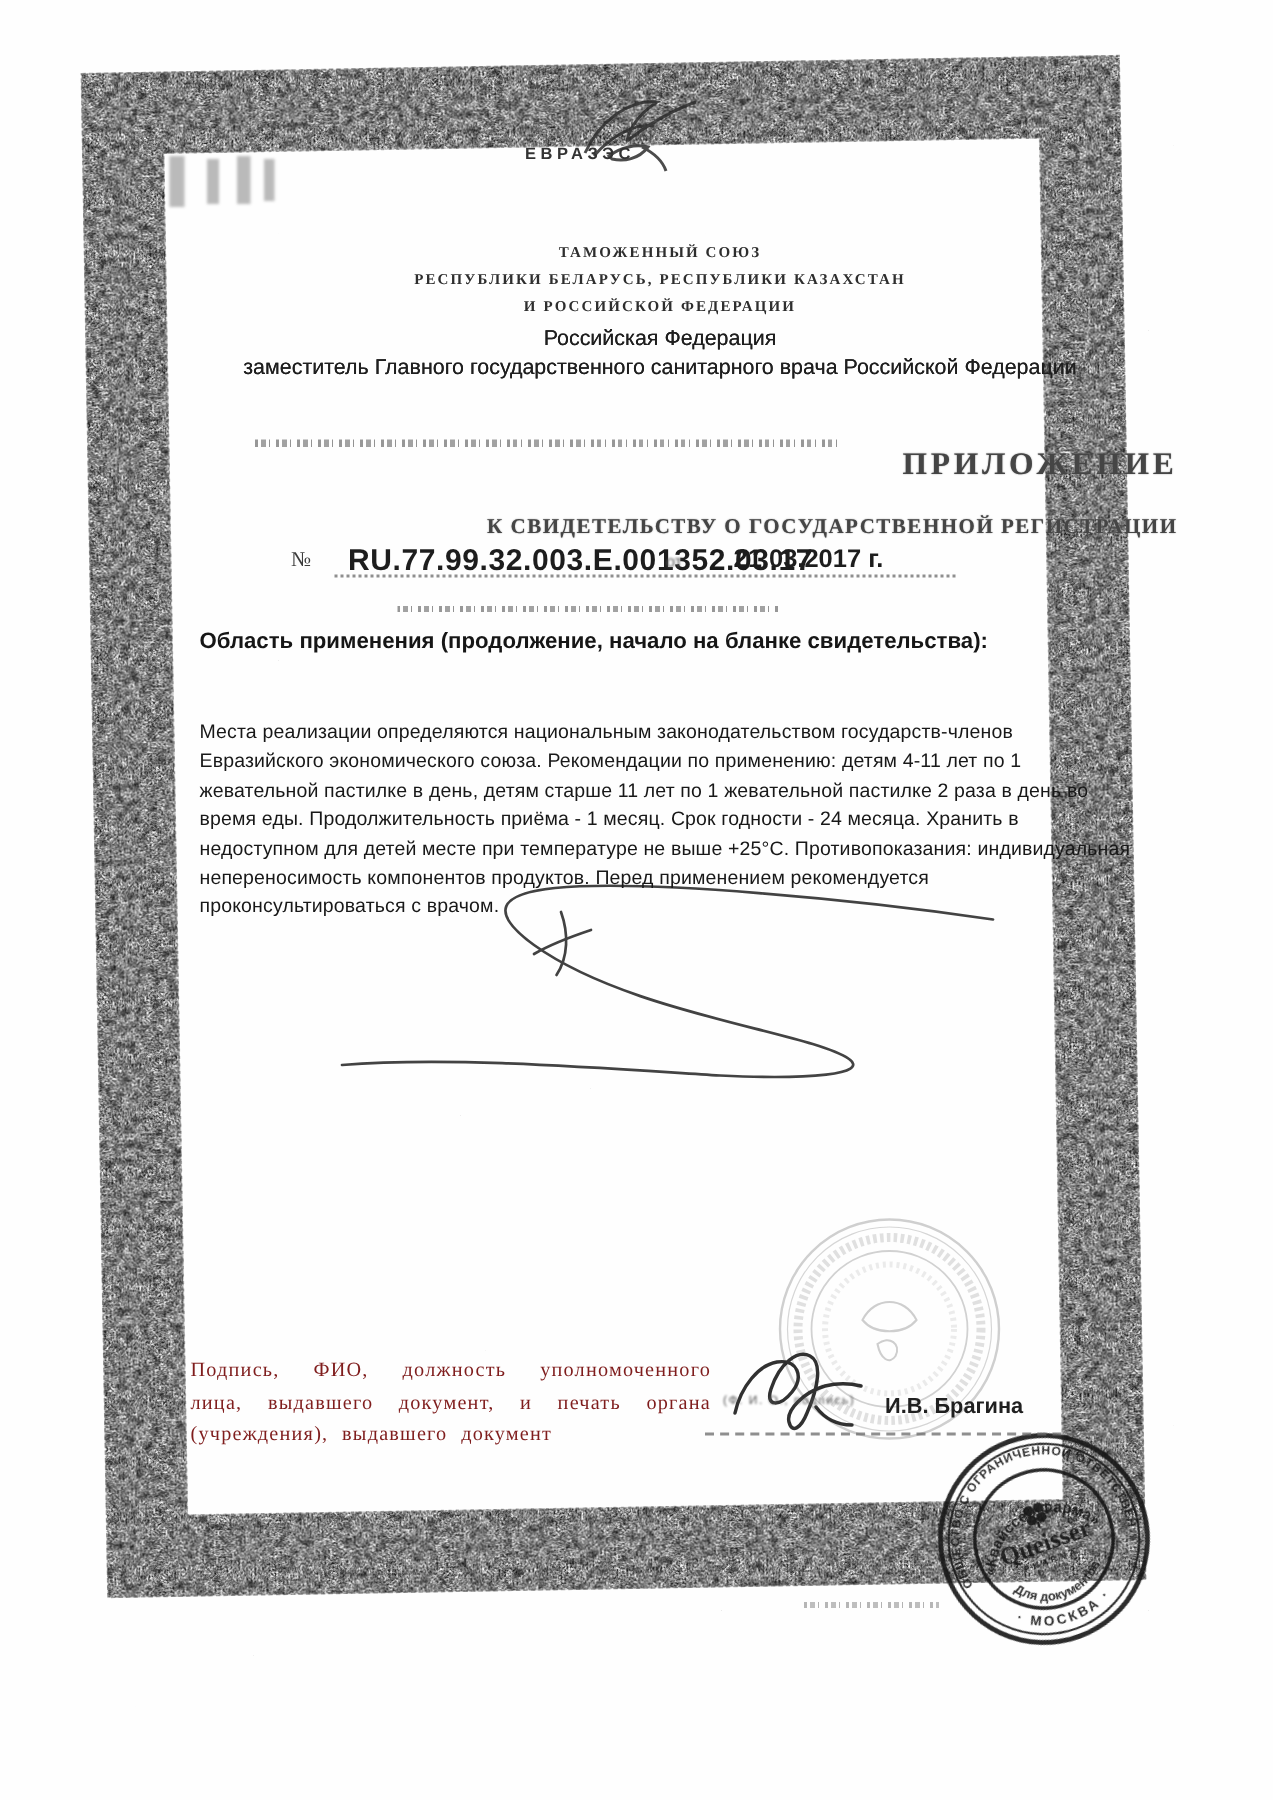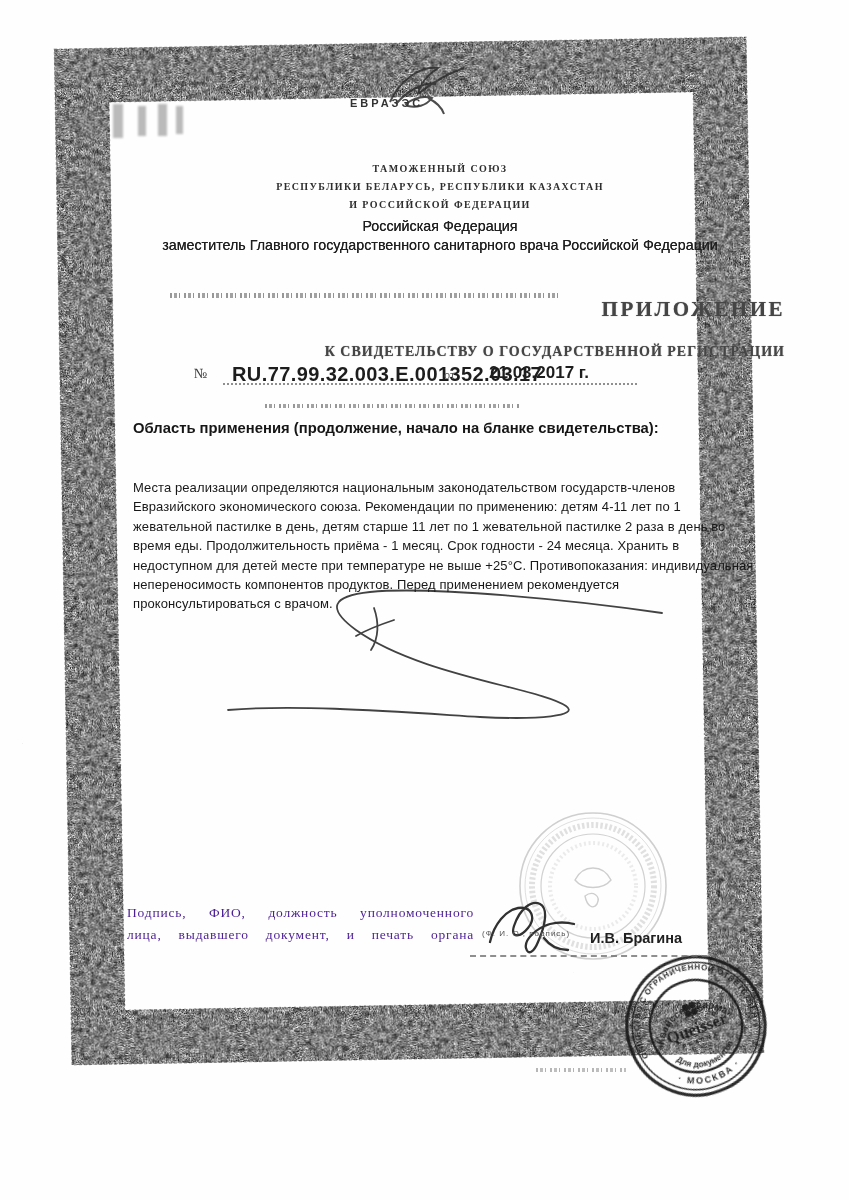--- a/index.html
+++ b/index.html
@@ -43,21 +43,21 @@
     filter:blur(.28px);z-index:2;}
   .dotline{position:absolute;border-bottom:2px dotted #6a6a6a;opacity:.75;z-index:2;}
 
   .body-heading{left:133px;top:420px;width:622px;font-size:14.8px;font-weight:bold;
     color:#161616;filter:blur(.28px);z-index:2;}
   .body-par{left:133px;top:441px;width:624px;font-size:13px;line-height:19.4px;
     color:#181818;letter-spacing:.1px;filter:blur(.28px);z-index:2;margin-top:37px;}
 
   .issuer-caption{left:127px;top:902px;width:347px;font-family:"Liberation Serif",serif;
     font-size:13.5px;line-height:21.5px;letter-spacing:.8px;word-spacing:5px;
-    color:#4c1d95;filter:blur(.45px);z-index:2;}
+    color:#7f1d1d;filter:blur(.45px);z-index:2;}
   .issuer-caption .j{text-align:justify;text-align-last:justify;}
 
   .sig-caption{left:482px;top:906px;font-size:8px;color:#555;letter-spacing:1px;
     filter:blur(.55px);z-index:2;margin-top:23px;}
   .signer-name{left:590px;top:930px;font-size:14.5px;font-weight:600;color:#202020;
     filter:blur(.3px);z-index:3;}
 </style>
 </head>
 <body>
 
@@ -183,20 +183,21 @@
   <div class="dotline" style="left:223px;top:366px;width:414px;height:17px;"></div>
 
   <div class="smudge" style="left:265px;top:404px;width:255px;height:4px;"></div>
 
   <div class="abs body-heading">Область применения (продолжение, начало на бланке свидетельства):</div>
   <div class="abs body-par">Места реализации определяются национальным законодательством государств-членов Евразийского экономического союза. Рекомендации по применению: детям 4-11 лет по 1 жевательной пастилке в день, детям старше 11 лет по 1 жевательной пастилке 2 раза в день во время еды. Продолжительность приёма - 1 месяц. Срок годности - 24 месяца. Хранить в недоступном для детей месте при температуре не выше +25°С. Противопоказания: индивидуальная непереносимость компонентов продуктов. Перед применением рекомендуется проконсультироваться с врачом.</div>
 
   <div class="abs issuer-caption">
     <div class="j">Подпись, ФИО, должность уполномоченного</div>
     <div class="j">лица, выдавшего документ, и печать органа</div>
+    <div>(учреждения), выдавшего документ</div>
   </div>
 
   <div class="dotline" style="left:470px;top:938px;width:288px;height:17px;border-bottom-style:dashed;"></div>
   <div class="abs sig-caption">(Ф. И. О., подпись)</div>
   <div class="abs signer-name">И.В. Брагина</div>
 
   <div class="smudge" style="left:536px;top:1068px;width:90px;height:4px;opacity:.35;"></div>
 
 </div>
 

